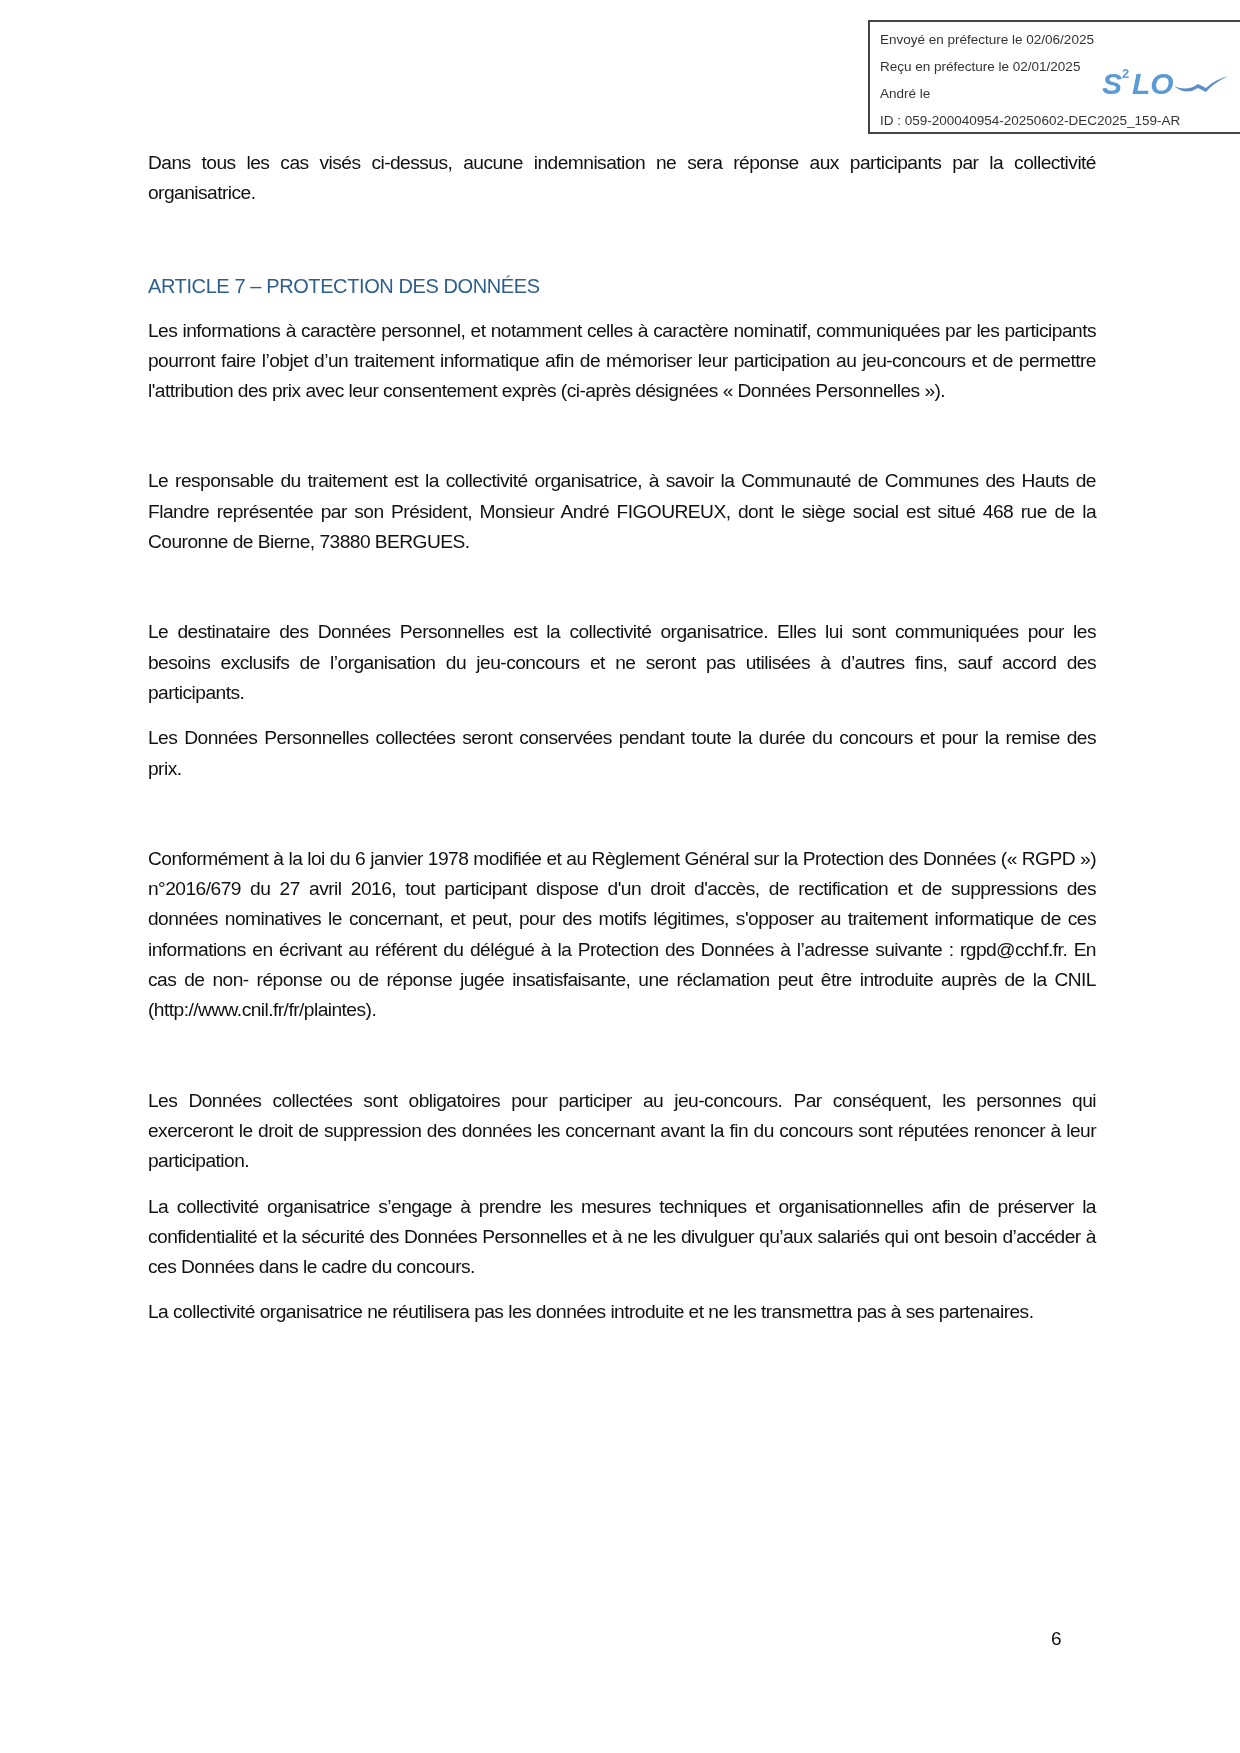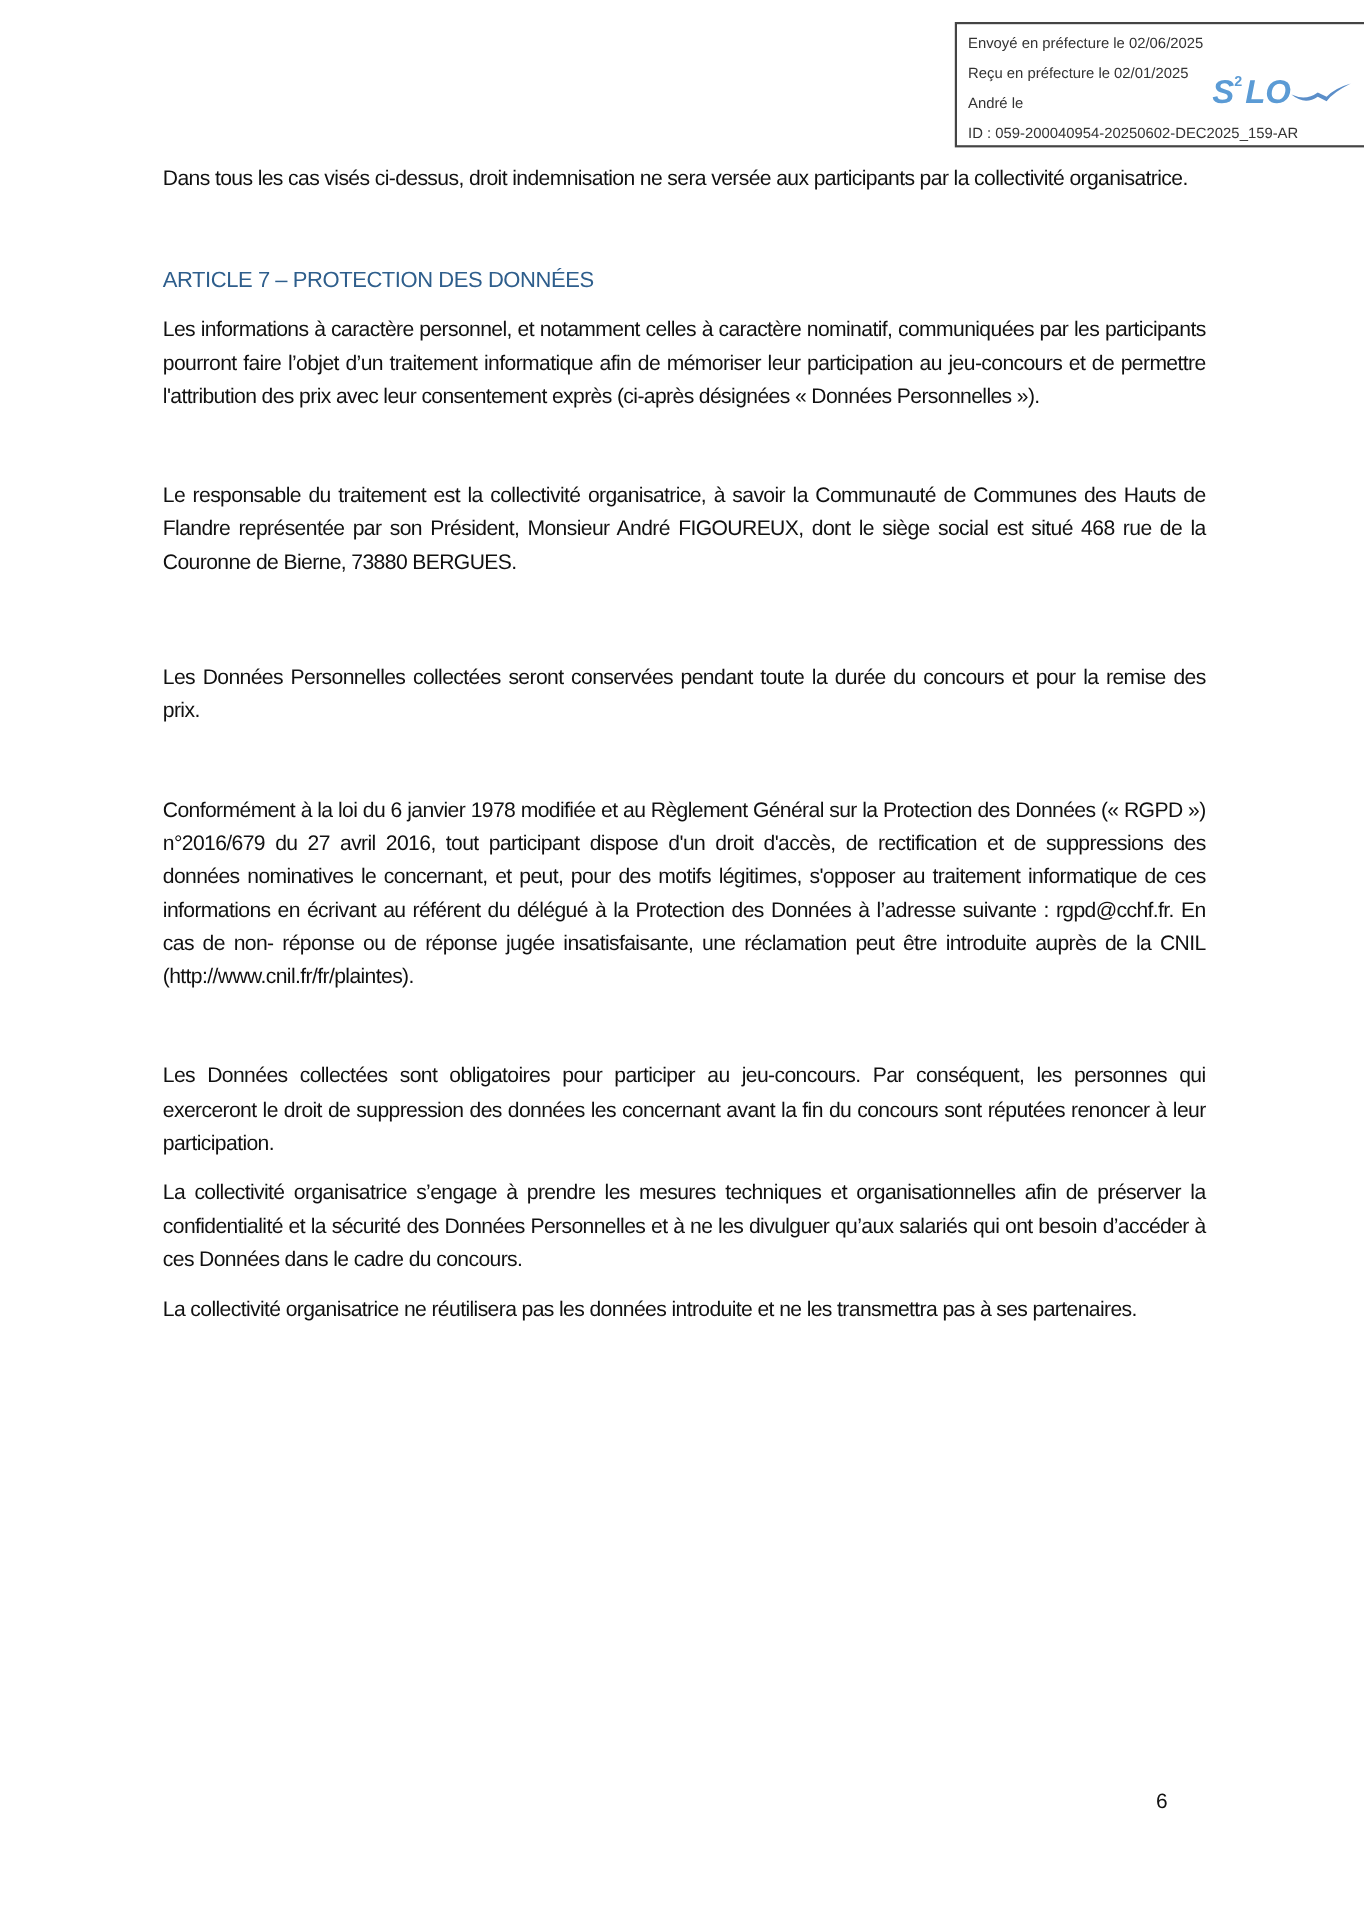--- a/index.html
+++ b/index.html
@@ -79,28 +79,29 @@
   <div class="line">ID : 059-200040954-20250602-DEC2025_159-AR</div>
   <svg class="logo" viewBox="0 0 130 40">
     <text x="0" y="32" font-family="Liberation Sans, sans-serif" font-size="30" font-weight="bold" font-style="italic" fill="#5b9bd5">S</text>
     <text x="20" y="16" font-family="Liberation Sans, sans-serif" font-size="13" font-weight="bold" fill="#5b9bd5">2</text>
     <text x="30" y="32" font-family="Liberation Sans, sans-serif" font-size="30" font-weight="bold" font-style="italic" fill="#5b9bd5">LO</text>
     <path d="M72 24 Q85 30 96 22 L104 26 Q112 18 126 14 Q110 22 104 30 L96 26 Q84 34 72 24 Z" fill="#5b8ec9"></path>
   </svg>
 </div>
 
 <div class="content">
-  <p>Dans tous les cas visés ci-dessus, droit indemnisation ne sera versée aux participants par la collectivité organisatrice.</p>
+  <p>Dans tous les cas visés ci-dessus, aucune indemnisation ne sera réponse aux participants par la collectivité organisatrice.</p>
   <div class="gap-big"></div>
   <h2 class="heading">ARTICLE 7 – PROTECTION DES DONNÉES</h2>
   <div class="gap-heading-after"></div>
   <p>Les informations à caractère personnel, et notamment celles à caractère nominatif, communiquées par les participants pourront faire l’objet d’un traitement informatique afin de mémoriser leur participation au jeu-concours et de permettre l'attribution des prix avec leur consentement exprès (ci-après désignées « Données Personnelles »).</p>
   <div class="gap-section"></div>
   <p>Le responsable du traitement est la collectivité organisatrice, à savoir la Communauté de Communes des Hauts de Flandre représentée par son Président, Monsieur André FIGOUREUX, dont le siège social est situé 468 rue de la Couronne de Bierne, 73880 BERGUES.</p>
   <div class="gap-section"></div>
+  <p>Le destinataire des Données Personnelles est la collectivité organisatrice. Elles lui sont communiquées pour les besoins exclusifs de l’organisation du jeu-concours et ne seront pas utilisées à d’autres fins, sauf accord des participants.</p>
   <div class="gap-para"></div>
   <p>Les Données Personnelles collectées seront conservées pendant toute la durée du concours et pour la remise des prix.</p>
   <div class="gap-section"></div>
   <p>Conformément à la loi du 6 janvier 1978 modifiée et au Règlement Général sur la Protection des Données (« RGPD ») n°2016/679 du 27 avril 2016, tout participant dispose d'un droit d'accès, de rectification et de suppressions des données nominatives le concernant, et peut, pour des motifs légitimes, s'opposer au traitement informatique de ces informations en écrivant au référent du délégué à la Protection des Données à l’adresse suivante : rgpd@cchf.fr. En cas de non- réponse ou de réponse jugée insatisfaisante, une réclamation peut être introduite auprès de la CNIL (http://www.cnil.fr/fr/plaintes).</p>
   <div class="gap-section"></div>
   <p>Les Données collectées sont obligatoires pour participer au jeu-concours. Par conséquent, les personnes qui exerceront le droit de suppression des données les concernant avant la fin du concours sont réputées renoncer à leur participation.</p>
   <div class="gap-para"></div>
   <p>La collectivité organisatrice s’engage à prendre les mesures techniques et organisationnelles afin de préserver la confidentialité et la sécurité des Données Personnelles et à ne les divulguer qu’aux salariés qui ont besoin d’accéder à ces Données dans le cadre du concours.</p>
   <div class="gap-para"></div>
   <p>La collectivité organisatrice ne réutilisera pas les données introduite et ne les transmettra pas à ses partenaires.</p>

